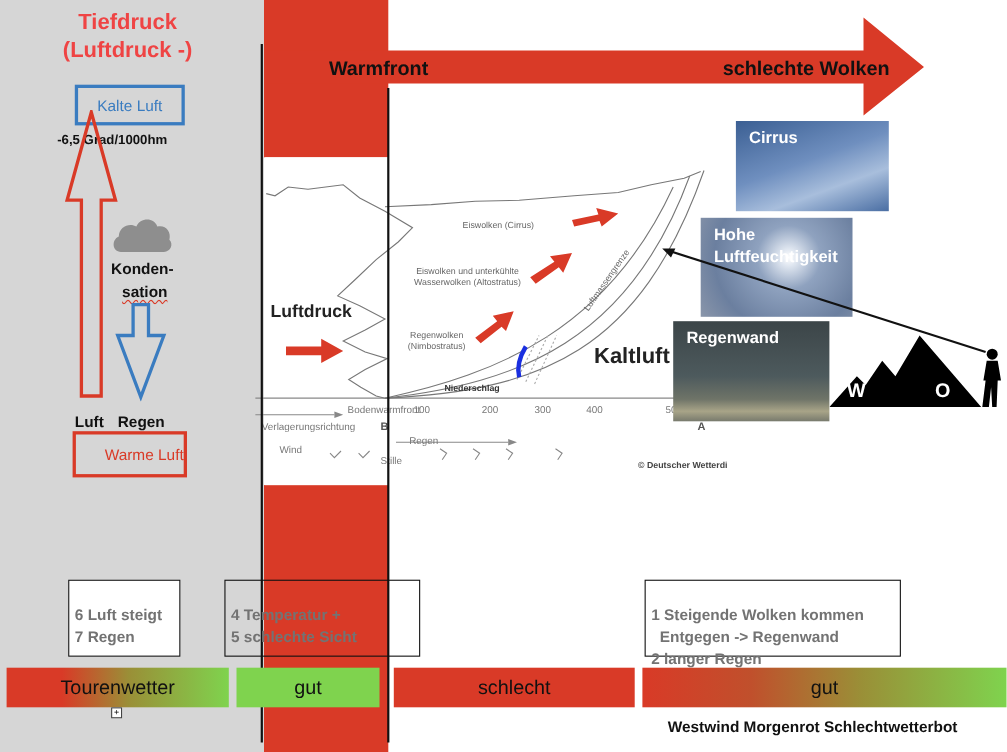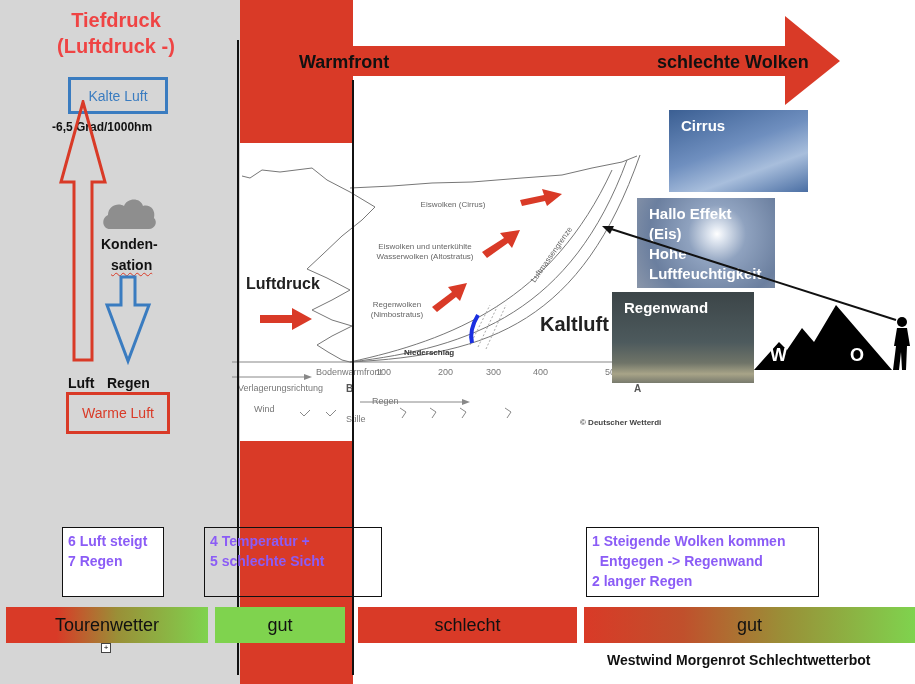--- a/index.html
+++ b/index.html
@@ -7,25 +7,25 @@
          font-family:"Liberation Sans", sans-serif; }
   .abs { position:absolute; }
   .left-panel { left:0; top:0; width:240px; height:684px; background:#d6d6d6; }
   .red-band-top { left:240px; top:0; width:113px; height:143px; background:#d93a27; }
   .red-band-bottom { left:240px; top:441px; width:113px; height:243px; background:#d93a27; }
   .vline { background:#111; width:2px; }
   .title { left:0; width:232px; text-align:center; font-weight:bold; font-size:20px; color:#ef4444; line-height:26px; }
   .box-kalt { left:68px; top:77px; width:100px; height:37px; border:3px solid #3a7cc0; box-sizing:border-box;
               color:#3a7cc0; font-size:14px; display:flex; align-items:center; justify-content:center; }
   .box-warm { left:66px; top:392px; width:104px; height:42px; border:3px solid #d93a27; box-sizing:border-box;
-              color:#d93a27; font-size:14px; display:flex; align-items:center; justify-content:center; }
+              color:#d93a27; font-size:14px; display:flex; align-items:center; justify-content:flex-end; }
   .small-bold { font-weight:bold; font-size:12px; color:#111; }
   .label-bold { font-weight:bold; font-size:14px; color:#111; }
   .info-box { background:#fff; border:1.5px solid #111; box-sizing:border-box; font-weight:bold; font-size:14px;
-              line-height:20px; padding:3px 5px; color:#8b5cf6; white-space:nowrap; }
+              line-height:20px; padding:21px 5px; color:#737373; white-space:nowrap; }
   .bar { height:36px; display:flex; align-items:center; justify-content:center; font-size:18px; color:#111; }
   .photo { color:#fff; font-weight:bold; font-size:15px; box-sizing:border-box; padding:6px 12px; line-height:20px; }
   .diag-text { font-size:8px; color:#666; text-align:center; line-height:10px; }
   .diag-tick { font-size:9px; color:#777; }
   .spell { text-decoration: underline wavy #d93a27; text-decoration-thickness:1px; text-underline-offset:2px; }
 </style>
 </head>
 <body>
 
 <div class="abs left-panel"></div>
@@ -128,21 +128,20 @@
   <path d="M215,6 l6,4 l-4,6" fill="none" stroke="#888"></path>
 </svg>
 
 <div class="abs vline" style="left:237px; top:40px; height:635px;"></div>
 <div class="abs vline" style="left:352px; top:80px; height:595px;"></div>
 
 <div class="abs photo" style="left:669px; top:110px; width:139px; height:82px; background:linear-gradient(160deg,#3b5f93 0%,#6f8fbf 45%,#a8bedc 70%,#4a6ea3 100%);">
   <span>Cirrus</span>
 </div>
 <div class="abs photo" style="left:637px; top:198px; width:138px; height:90px; background:radial-gradient(circle at 58% 40%, #ffffff 0%, #dfe6f0 8%, #8fa2bf 30%, #6b7f9f 70%, #8a96aa 100%);">
-  <div>Hallo Effekt (Eis)</div>
   <div>Hohe</div>
   <div>Luftfeuchtigkeit</div>
 </div>
 <div class="abs photo" style="left:612px; top:292px; width:142px; height:91px; background:linear-gradient(180deg,#3c4548 0%,#4d5a5d 55%,#6f7468 78%,#a8a488 90%,#787a6d 100%);">
   <span>Regenwand</span>
 </div>
 
 <svg class="abs" style="left:600px; top:220px;" width="300" height="110">
   <line x1="296" y1="100" x2="8" y2="8" stroke="#111" stroke-width="2"></line>
   <polygon points="2,6 14,6 10,14" fill="#111"></polygon>

